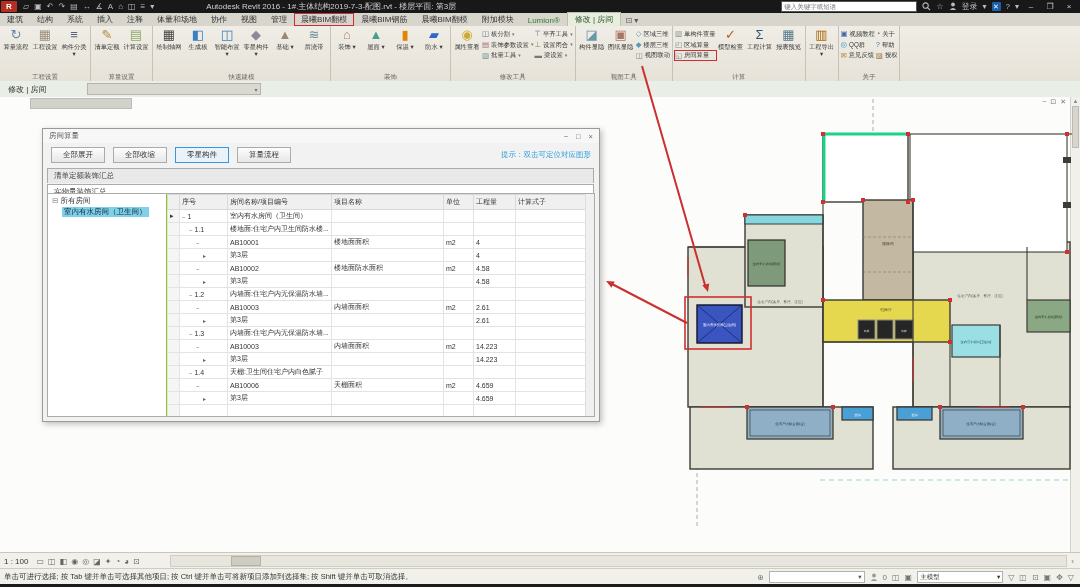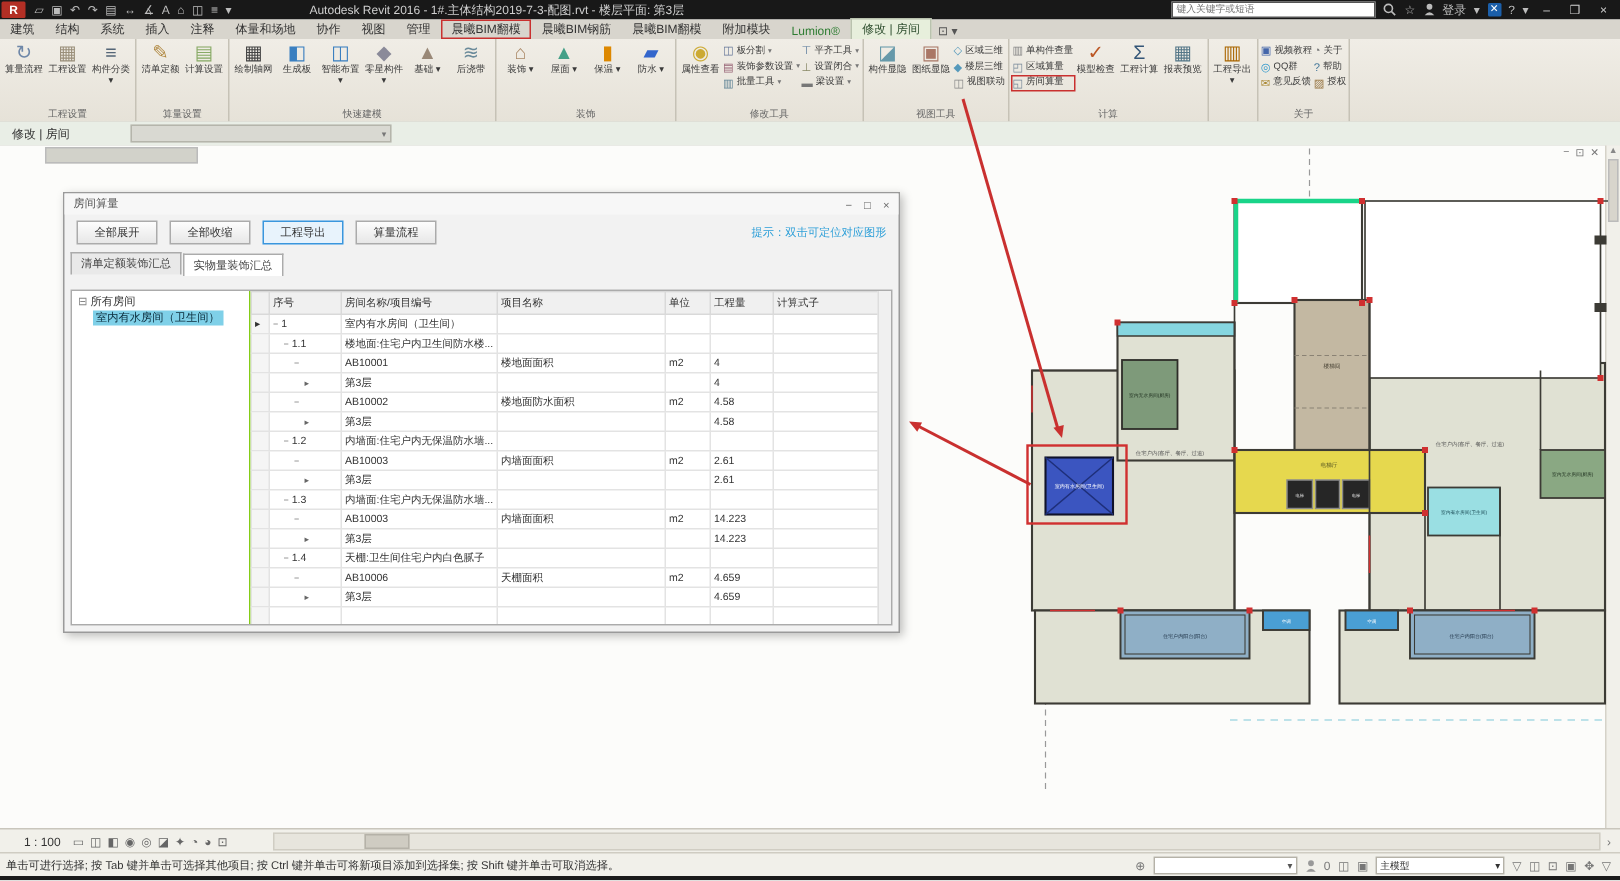--- a/index.html
+++ b/index.html
@@ -55,41 +55,41 @@
 
   
   #dialog{position:absolute;left:42px;top:31px;width:556px;height:292px;background:#f2f2f2;border:1px solid #9a9a9a;box-shadow:2px 2px 6px rgba(0,0,0,.25);font-size:7.5px;}
   #dlg-title{height:14px;display:flex;align-items:center;background:#f7f7f7;}
   #dlg-title .t{margin-left:6px;color:#555;}
   #dlg-title .wb{margin-left:auto;display:flex;gap:8px;padding-right:6px;color:#666;}
   #dlg-toolbar{display:flex;align-items:center;gap:8px;padding:4px 8px 3px 8px;}
   .dbtn{min-width:44px;text-align:center;background:linear-gradient(#fdfdfd,#e7e7e7);border:1px solid #ababab;padding:2px 4px;color:#333;}
   .dbtn.sel{border:1px solid #3a96dd;background:#e8f3fc;}
   #dlg-hint{margin-left:auto;color:#2d9fd8;}
-  #dlg-tabs{display:flex;padding:0 4px;margin-top:2px;}
+  #dlg-tabs{display:flex;padding:0 4px;margin-top:2px;flex-direction:column;}
   .dtab{padding:2px 6px;border:1px solid #ababab;border-bottom:none;background:#e9e9e9;color:#444;margin-right:1px;}
   .dtab.active{background:#fff;position:relative;top:1px;}
   #dlg-body{position:absolute;left:4px;right:4px;top:64px;bottom:4px;background:#fff;border:1px solid #ababab;display:flex;}
   #tree{width:118px;border-right:1px solid #84cc16;padding:2px 0;}
   .tree-root{padding-left:4px;color:#333;white-space:nowrap;}
   .tree-child{margin-left:14px;margin-top:1px;background:#7fd0e8;color:#0a2a3a;display:inline-block;padding:0 2px;white-space:nowrap;}
   #grid-wrap{flex:1;overflow:hidden;position:relative;}
   table.grid{border-collapse:collapse;width:100%;table-layout:fixed;font-size:7px;}
   .grid th{background:#f0f0f0;border:1px solid #d9d9d9;font-weight:normal;text-align:left;padding:1px 2px;color:#333;height:12px;}
   .grid td{border:1px solid #e3e3e3;padding:0 2px;height:12px;color:#333;white-space:nowrap;overflow:hidden;}
   .grid td.c0{background:#f5f5f5;}
   .mk{display:inline-block;color:#666;font-size:6px;}
   #grid-vscroll{position:absolute;right:0;top:0;bottom:0;width:8px;background:#f0f0f0;border-left:1px solid #ddd;}
 
   
   #plan{position:absolute;left:680px;top:0px;width:392px;height:455px;}
 
   
   #bottombar{position:absolute;left:0;top:552px;width:1080px;height:16px;background:#f1f0ea;border-top:1px solid #c9c6bc;display:flex;align-items:center;font-size:8px;}
-  #scale{margin-left:16px;color:#333;white-space:nowrap;}
+  #scale{margin-left:4px;color:#333;white-space:nowrap;}
   #vc-icons{display:flex;gap:4px;margin-left:8px;color:#666;font-size:8px;}
   #hscroll{flex:1;height:10px;margin:0 4px 0 30px;background:#e7e5dd;border:1px solid #d0cdc3;position:relative;}
   #hthumb{position:absolute;left:60px;top:0;width:28px;height:8px;background:#cfccc2;border:1px solid #b5b2a8;}
   #hscroll-right{color:#777;margin-right:6px;}
   #statusbar{position:absolute;left:0;top:568px;width:1080px;height:16px;background:#f1f0ea;border-top:1px solid #cfccc2;display:flex;align-items:center;font-size:7.5px;color:#333;}
   #status-msg{margin-left:4px;white-space:nowrap;}
   #status-right{margin-left:auto;display:flex;align-items:center;gap:5px;padding-right:6px;}
   #workset-dd{width:90px;height:10px;border:1px solid #b5b2a8;background:#fff;color:#555;font-size:6.5px;display:flex;align-items:center;padding:0 2px;justify-content:space-between;}
   #model-dd{width:80px;height:10px;border:1px solid #b5b2a8;background:#fff;color:#333;font-size:6.5px;display:flex;align-items:center;padding:0 2px;justify-content:space-between;}
   .sbi{color:#777;font-size:8px;}
@@ -518,21 +518,21 @@
         <span class="t">房间算量</span>
         <span class="wb">
           <span>−</span>
           <span>□</span>
           <span>×</span>
         </span>
       </div>
       <div id="dlg-toolbar">
         <span class="dbtn">全部展开</span>
         <span class="dbtn">全部收缩</span>
-        <span class="dbtn sel">工程导出</span>
+        <span class="dbtn sel">零星构件</span>
         <span class="dbtn">算量流程</span>
         <span id="dlg-hint">提示：双击可定位对应图形</span>
       </div>
       <div id="dlg-tabs">
         <span class="dtab">清单定额装饰汇总</span>
         <span class="dtab active">实物量装饰汇总</span>
       </div>
       <div id="dlg-body">
         <div id="tree">
           <div class="tree-root"><span style="color:#888;">⊟ </span><span>所有房间</span></div>

